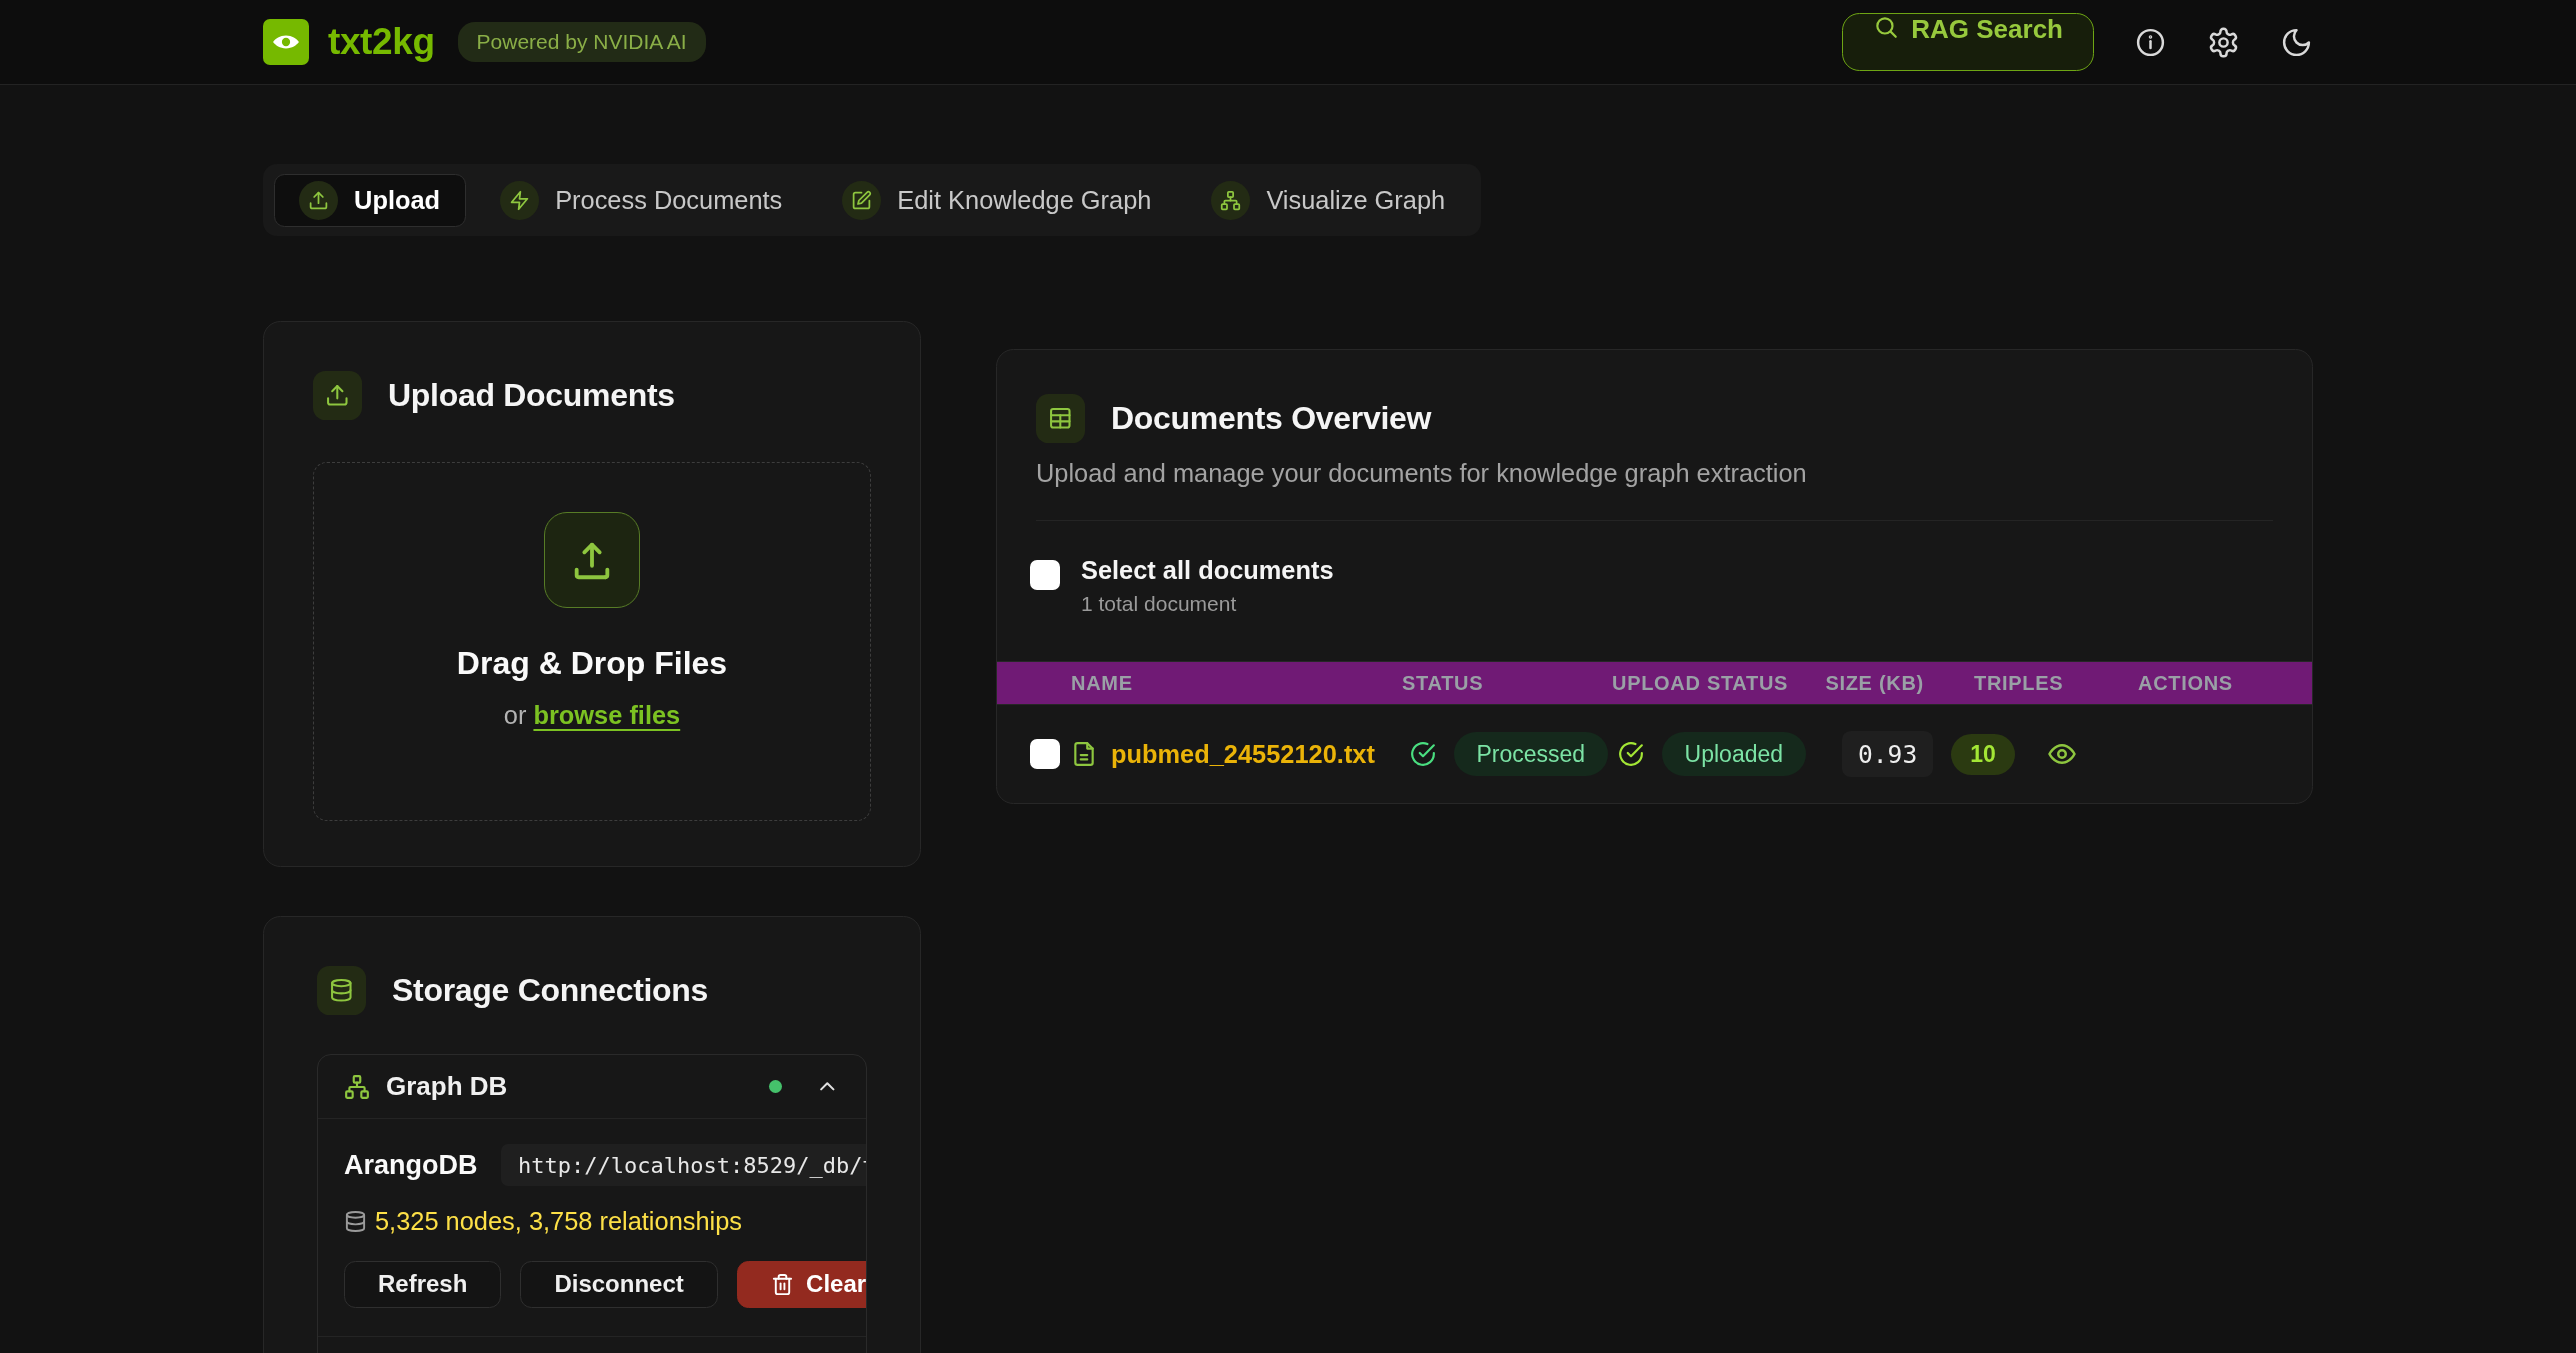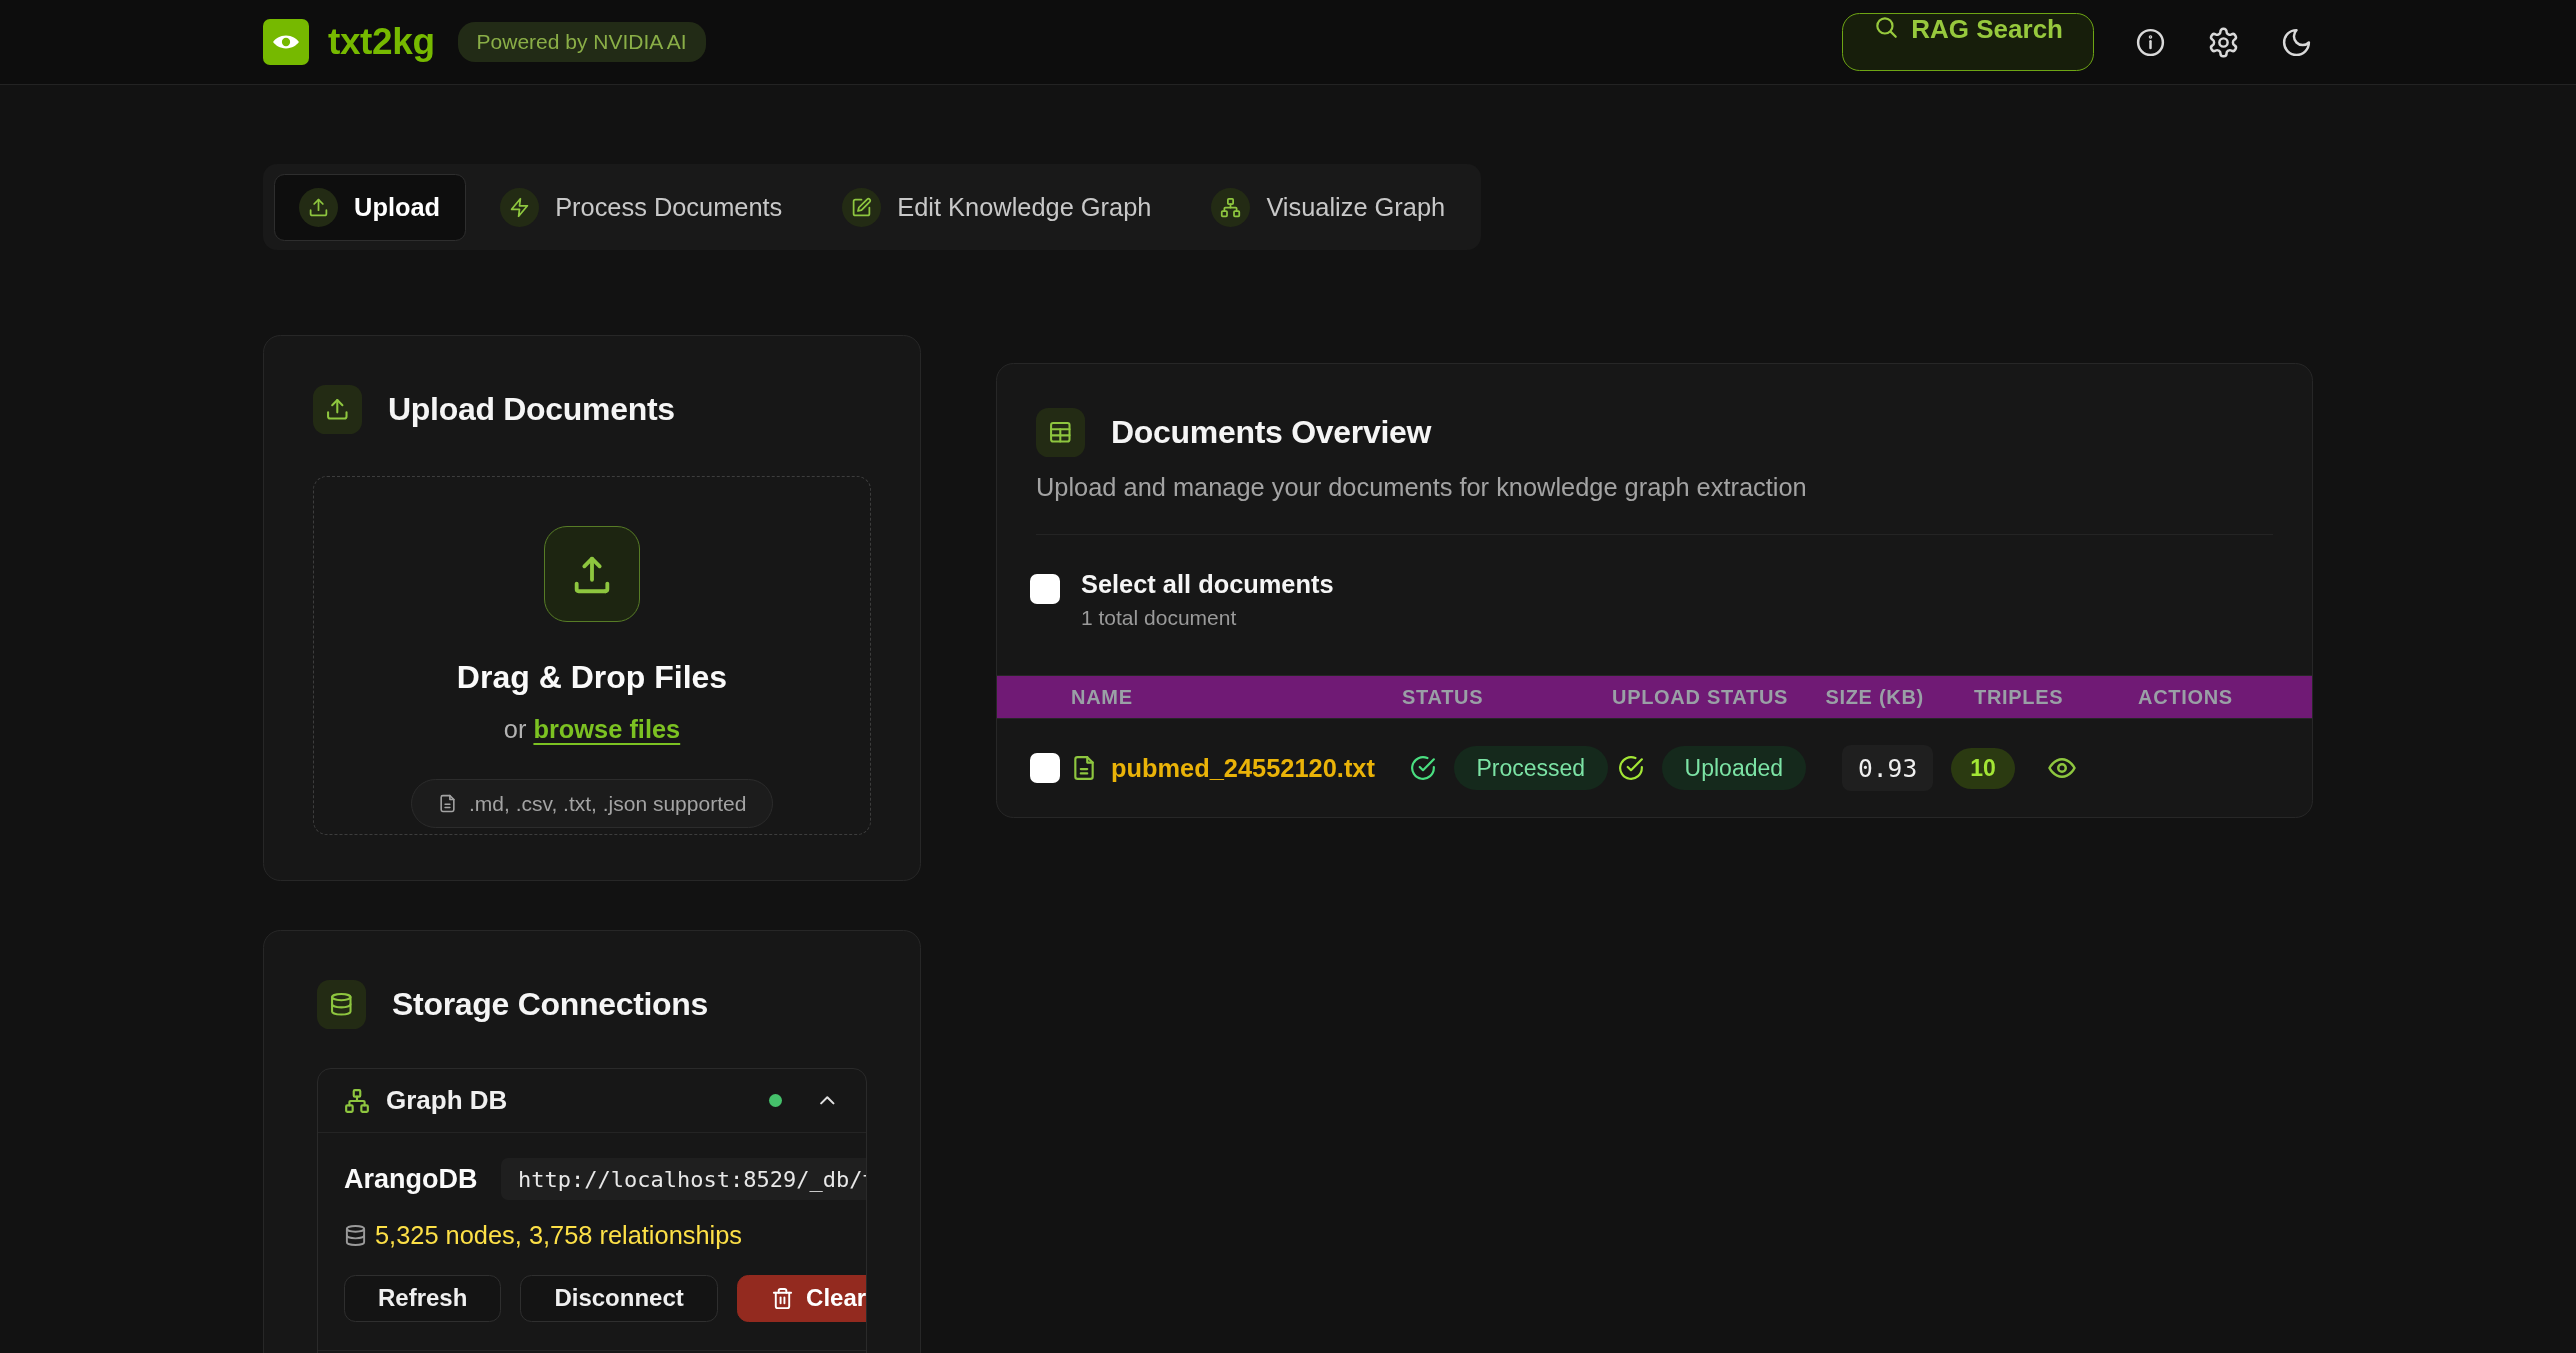--- a/index.html
+++ b/index.html
@@ -57,21 +57,21 @@
     display:flex;align-items:center;justify-content:center;
   }
 
   
   .content{padding:0 263px;}
   .tab-bar{
     margin-top:79px;display:inline-flex;align-items:center;gap:8.8px;
     background:#191919;border-radius:14px;padding:9.6px 10.5px;
   }
   .tab{
-    display:flex;align-items:center;gap:16px;padding:0 24.6px;height:67px;
+    display:flex;align-items:center;gap:16px;padding:0 24.6px;height:53px;
     border-radius:10.5px;border:0.9px solid transparent;background:none;
     color:#c8c8c8;font-size:25.4px;font-weight:500;cursor:pointer;
     font-family:"Liberation Sans",sans-serif;white-space:nowrap;
   }
   .tab.active{background:#0e0e0e;border-color:#2e2e2e;color:#ffffff;font-weight:700;}
   .tab-icon-circle{
     width:39px;height:39px;border-radius:50%;background:var(--chip-olive);
     display:flex;align-items:center;justify-content:center;color:var(--accent-text);flex:0 0 auto;
   }
 
@@ -293,29 +293,20 @@
           <div class="upload-square">
             <svg width="46" height="46" viewBox="0 0 24 24" fill="none" stroke="currentColor" stroke-width="2" stroke-linecap="round" stroke-linejoin="round">
                 <path d="M19 21H5a1 1 0 0 1-1-1v-3"></path>
                 <path d="M20 17v3a1 1 0 0 1-1 1"></path>
                 <polyline points="16 8 12 4 8 8"></polyline>
                 <line x1="12" y1="4" x2="12" y2="15"></line>
               </svg>
           </div>
           <div class="dz-title">Drag &amp; Drop Files</div>
           <div class="dz-sub"><span>or </span><a>browse files</a></div>
-          <div class="formats-pill">
-            <svg width="19" height="19" viewBox="0 0 24 24" fill="none" stroke="currentColor" stroke-width="2" stroke-linecap="round" stroke-linejoin="round">
-                <path d="M15 2H6a2 2 0 0 0-2 2v16a2 2 0 0 0 2 2h12a2 2 0 0 0 2-2V7Z"></path>
-                <path d="M15 2v5h5"></path>
-                <line x1="9" y1="13" x2="15" y2="13"></line>
-                <line x1="9" y1="17" x2="15" y2="17"></line>
-              </svg>
-            <span>.md, .csv, .txt, .json supported</span>
-          </div>
         </div>
       </section>
 
       <section class="card storage-card">
         <div class="card-head">
           <span class="icon-chip">
             <svg width="24.6" height="24.6" viewBox="0 0 24 24" fill="none" stroke="currentColor" stroke-width="2" stroke-linecap="round" stroke-linejoin="round">
                 <ellipse cx="12" cy="5" rx="9" ry="3"></ellipse>
                 <path d="M3 5v14a9 3 0 0 0 18 0V5"></path>
                 <path d="M3 12a9 3 0 0 0 18 0"></path>

